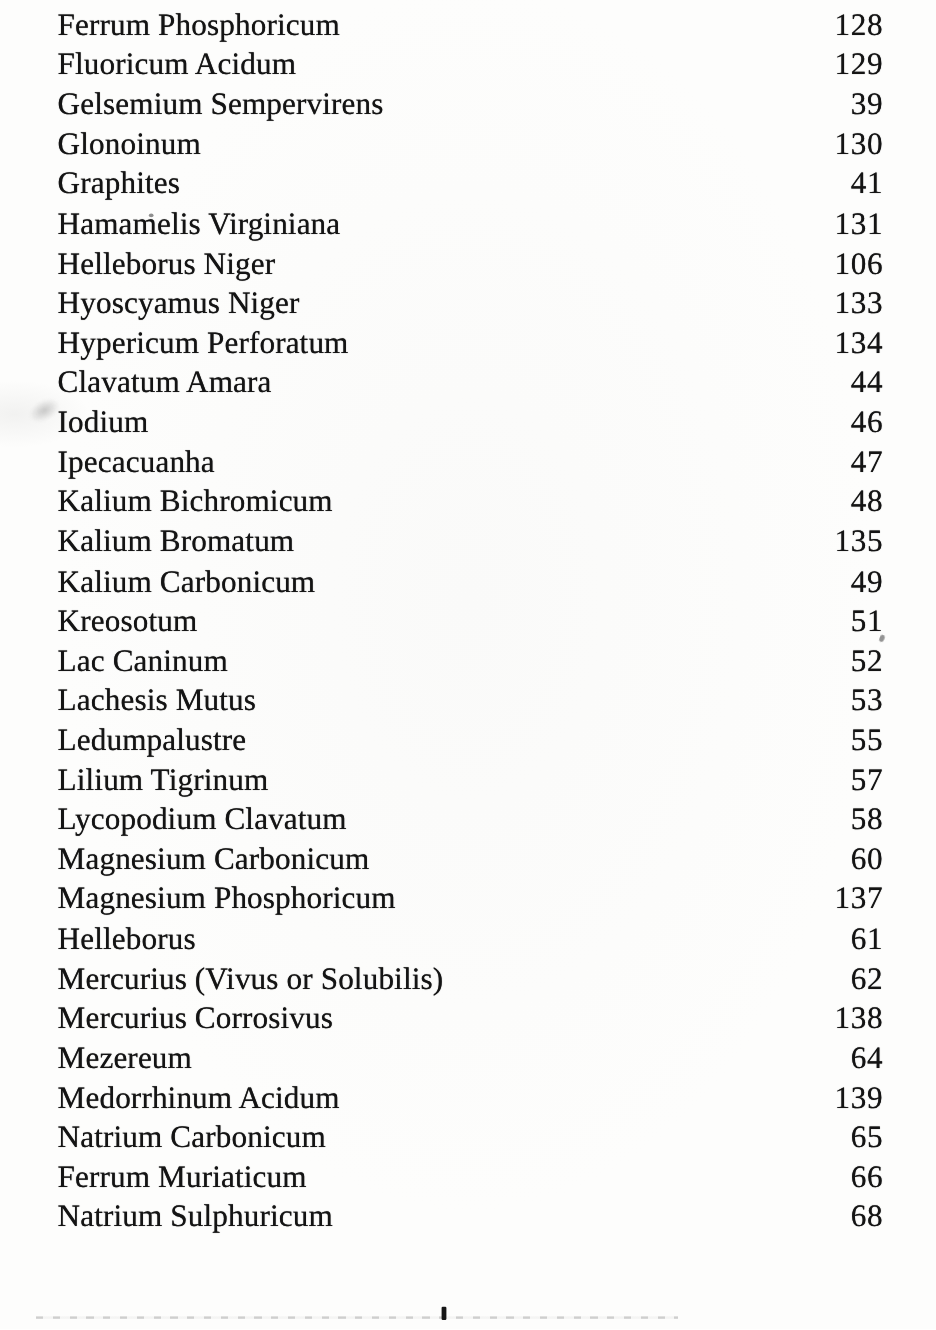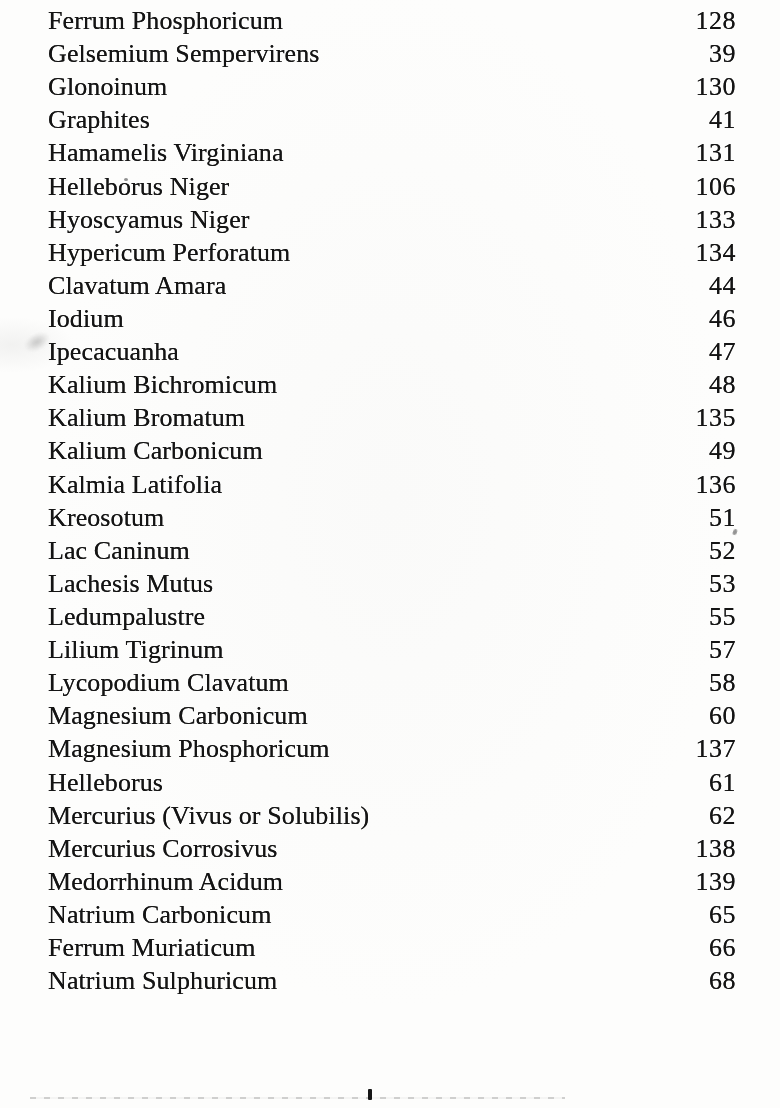--- a/index.html
+++ b/index.html
@@ -87,20 +87,24 @@
 
 <div class="page">
 
   <div class="toc">
 
   <div class="toc-row">
       <span class="title">Ferrum Phosphoricum</span>
       <span class="pageno">128</span>
     </div>
       <div class="toc-row">
+      <span class="title">Fluoricum Acidum</span>
+      <span class="pageno">129</span>
+    </div>
+      <div class="toc-row">
       <span class="title">Gelsemium Sempervirens</span>
       <span class="pageno">39</span>
     </div>
       <div class="toc-row">
       <span class="title">Glonoinum</span>
       <span class="pageno">130</span>
     </div>
       <div class="toc-row">
       <span class="title">Graphites</span>
       <span class="pageno">41</span>
@@ -139,24 +143,20 @@
     </div>
       <div class="toc-row">
       <span class="title">Kalium Bromatum</span>
       <span class="pageno">135</span>
     </div>
       <div class="toc-row">
       <span class="title">Kalium Carbonicum</span>
       <span class="pageno">49</span>
     </div>
       <div class="toc-row">
-      <span class="title">Kalmia Latifolia</span>
-      <span class="pageno">136</span>
-    </div>
-      <div class="toc-row">
       <span class="title">Kreosotum</span>
       <span class="pageno">51</span>
     </div>
       <div class="toc-row">
       <span class="title">Lac Caninum</span>
       <span class="pageno">52</span>
     </div>
       <div class="toc-row">
       <span class="title">Lachesis Mutus</span>
       <span class="pageno">53</span>
@@ -185,20 +185,24 @@
       <span class="title">Helleborus</span>
       <span class="pageno">61</span>
     </div>
       <div class="toc-row">
       <span class="title">Mercurius (Vivus or Solubilis)</span>
       <span class="pageno">62</span>
     </div>
       <div class="toc-row">
       <span class="title">Mercurius Corrosivus</span>
       <span class="pageno">138</span>
+    </div>
+      <div class="toc-row">
+      <span class="title">Mezereum</span>
+      <span class="pageno">64</span>
     </div>
       <div class="toc-row">
       <span class="title">Medorrhinum Acidum</span>
       <span class="pageno">139</span>
     </div>
       <div class="toc-row">
       <span class="title">Natrium Carbonicum</span>
       <span class="pageno">65</span>
     </div>
       <div class="toc-row">

